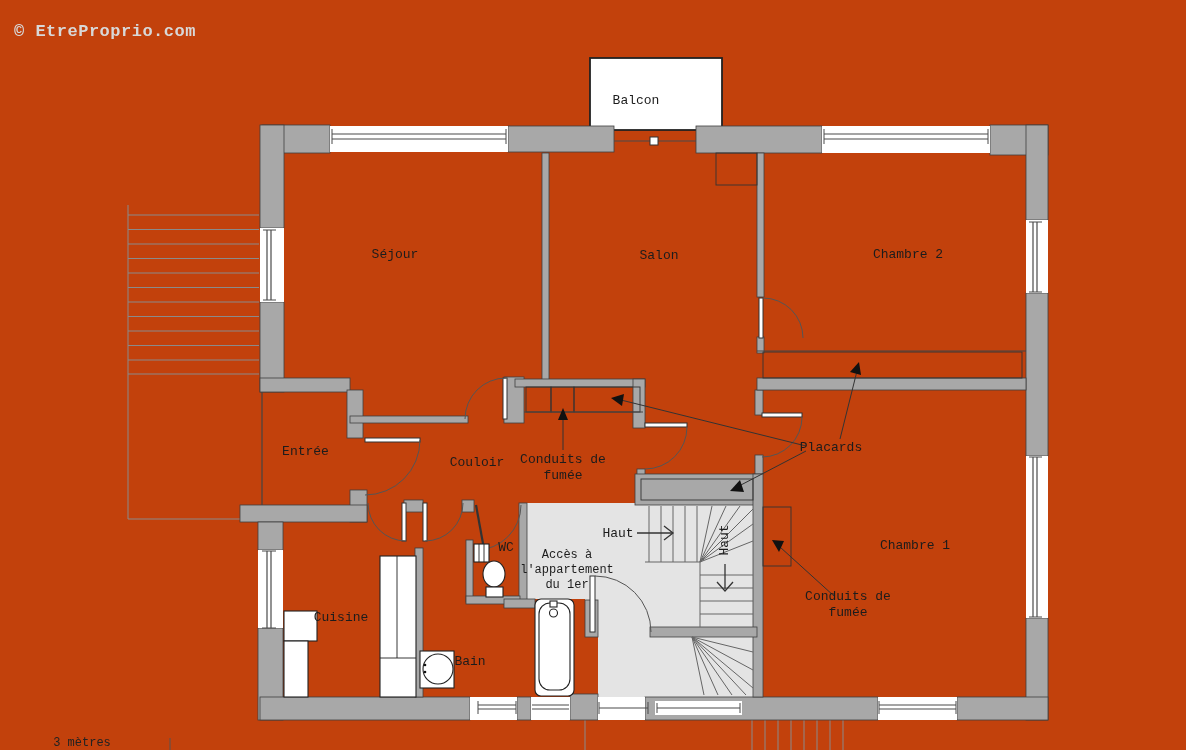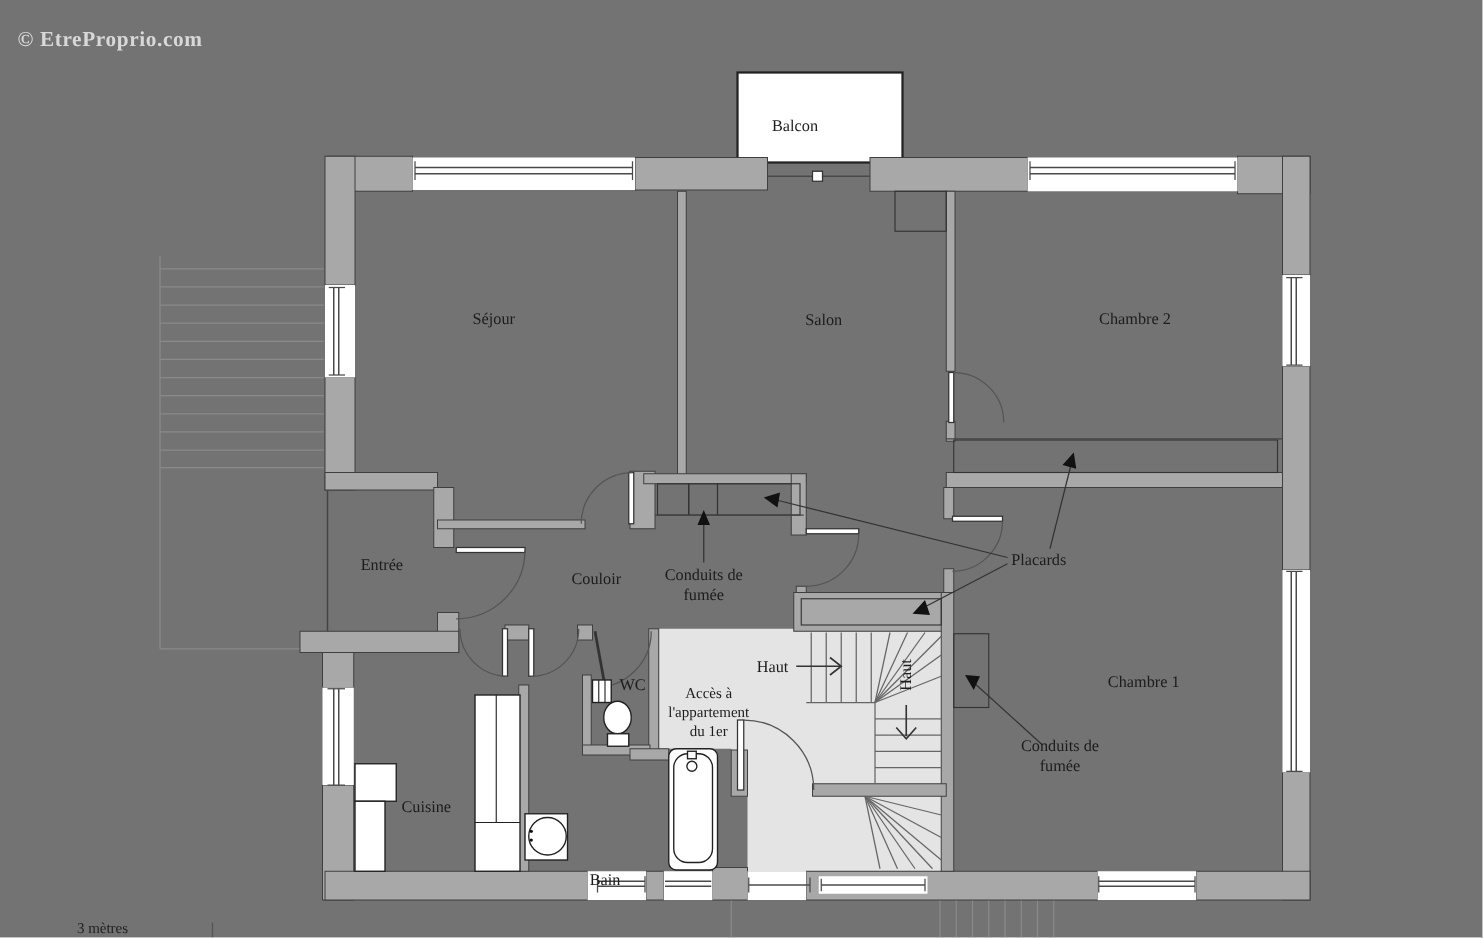--- a/index.html
+++ b/index.html
@@ -1,17 +1,17 @@
 <!DOCTYPE html>
 <html style="--wall: #a8a8a8; --stair: #e4e4e4; --outline: #3f3f3f; --text: #1c1c1c; --wm: #d8d8d8;"><head>
 <meta charset="utf-8">
 <style>
   html,body{margin:0;padding:0;background:#fff;width:1186px;height:750px;overflow:hidden;}
-  .plan{position:relative;width:1186px;height:750px;background:#737373;
-        font-family:Liberation Serif, serif;}
+  .plan{position:relative;width:1186px;height:750px;background:#c2410c;
+        font-family:Liberation Mono, monospace;}
   .plan svg{position:absolute;left:0;top:0;}
   
   .wall{fill:var(--wall,#a8a8a8);stroke:var(--outline,#3f3f3f);stroke-width:.8;}
   .stairzone{fill:var(--stair,#e4e4e4);stroke:none;}
   .winbg{fill:#fff;stroke:none;}
   .winline{stroke:#4a4a4a;stroke-width:1.2;fill:none;}
   .tick{stroke:#4a4a4a;stroke-width:1;fill:none;}
   .doorarc{stroke:#555;stroke-width:1;fill:none;}
   .leaf{fill:#fff;stroke:#333;stroke-width:1;}
   .tread{stroke:#666;stroke-width:1;fill:none;}
@@ -366,22 +366,22 @@
 
   <div class="watermark">© EtreProprio.com</div>
 
   <div class="lbl" style="left:636px;top:101px;">Balcon</div>
   <div class="lbl" style="left:395px;top:255px;">Séjour</div>
   <div class="lbl" style="left:647px;top:256px;margin-left:12px;">Salon</div>
   <div class="lbl" style="left:908px;top:255px;">Chambre 2</div>
   <div class="lbl" style="left:915px;top:546px;">Chambre 1</div>
   <div class="lbl" style="left:293px;top:452px;padding-left:25px;">Entrée</div>
   <div class="lbl" style="left:477px;top:463px;">Couloir</div>
-  <div class="lbl" style="left:341px;top:618px;margin-top:28px;">Cuisine</div>
-  <div class="lbl" style="left:484px;top:662px;margin-top:42px;">Bain</div>
+  <div class="lbl" style="left:341px;top:618px;">Cuisine</div>
+  <div class="lbl" style="left:470px;top:662px;">Bain</div>
   <div class="lbl" style="left:506px;top:548px;">WC</div>
   <div class="lbl small" style="left:567px;top:552px;margin-top:18px;">Accès à
 l'appartement
 du 1er</div>
   <div class="lbl" style="left:618px;top:534px;">Haut</div>
   <div class="lbl rot" style="left:725px;top:540px;">Haut</div>
   <div class="lbl" style="left:563px;top:468px;">Conduits de
 fumée</div>
   <div class="lbl" style="left:848px;top:605px;">Conduits de
 fumée</div>

